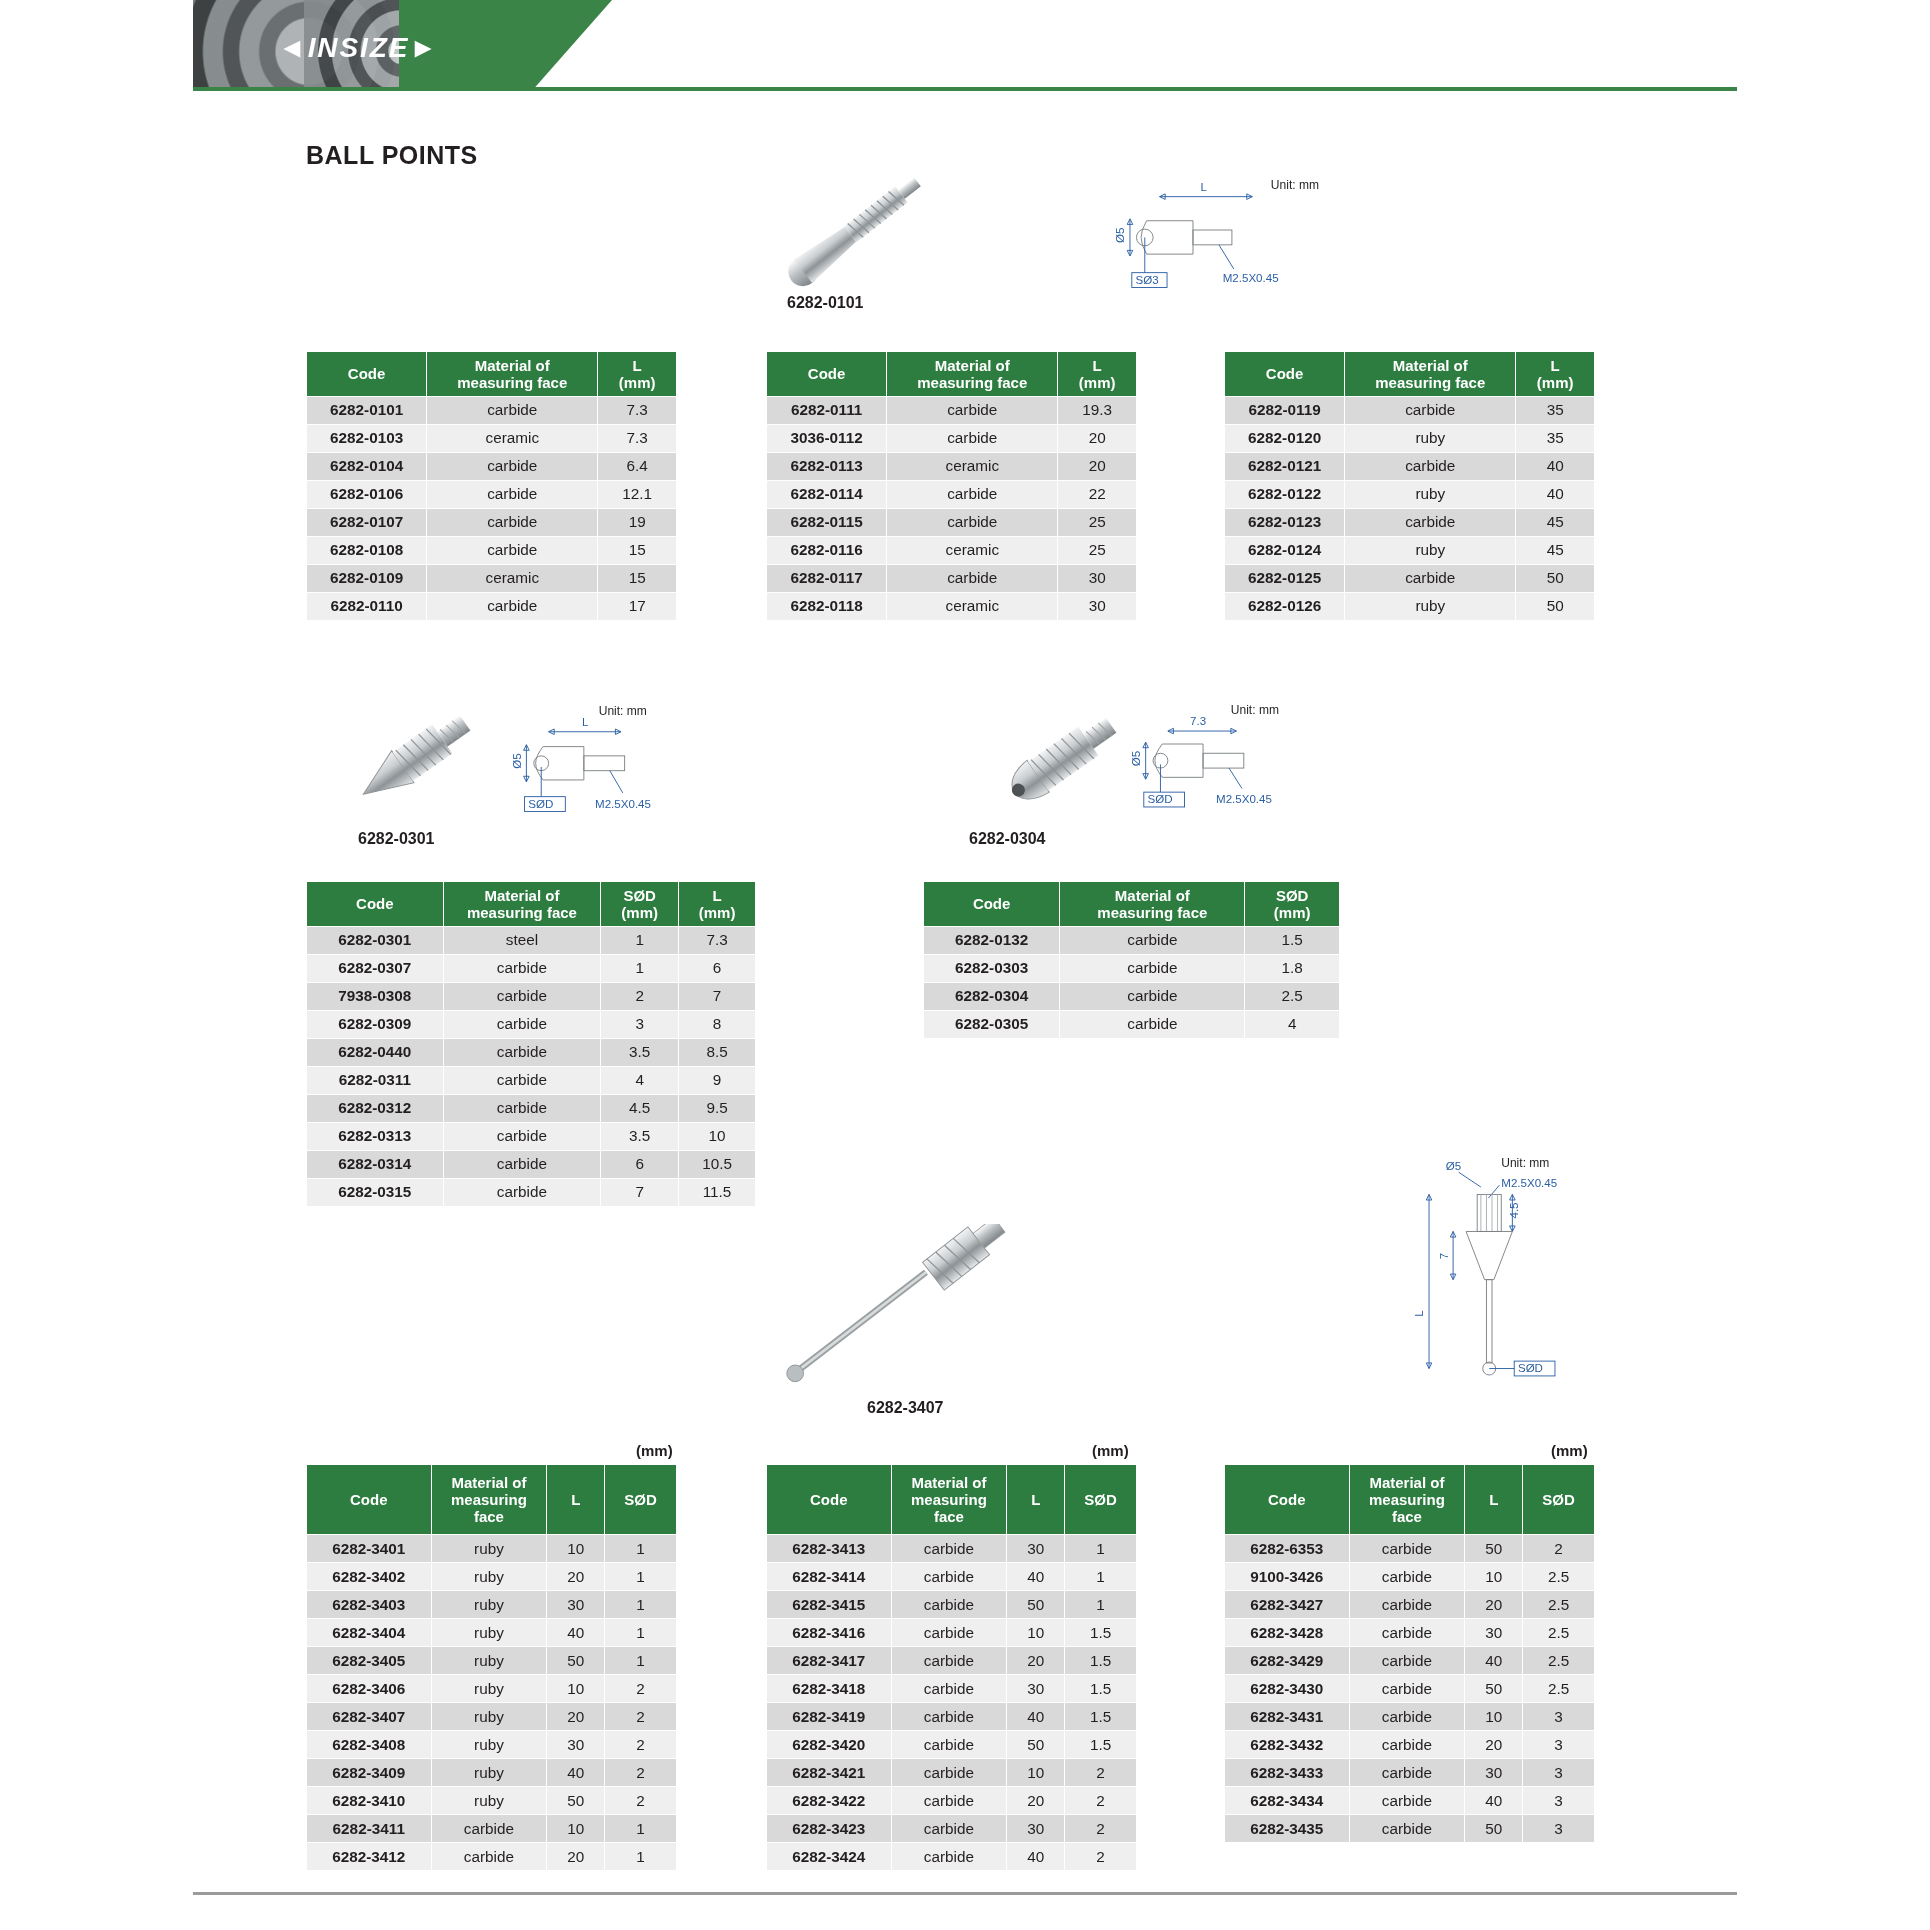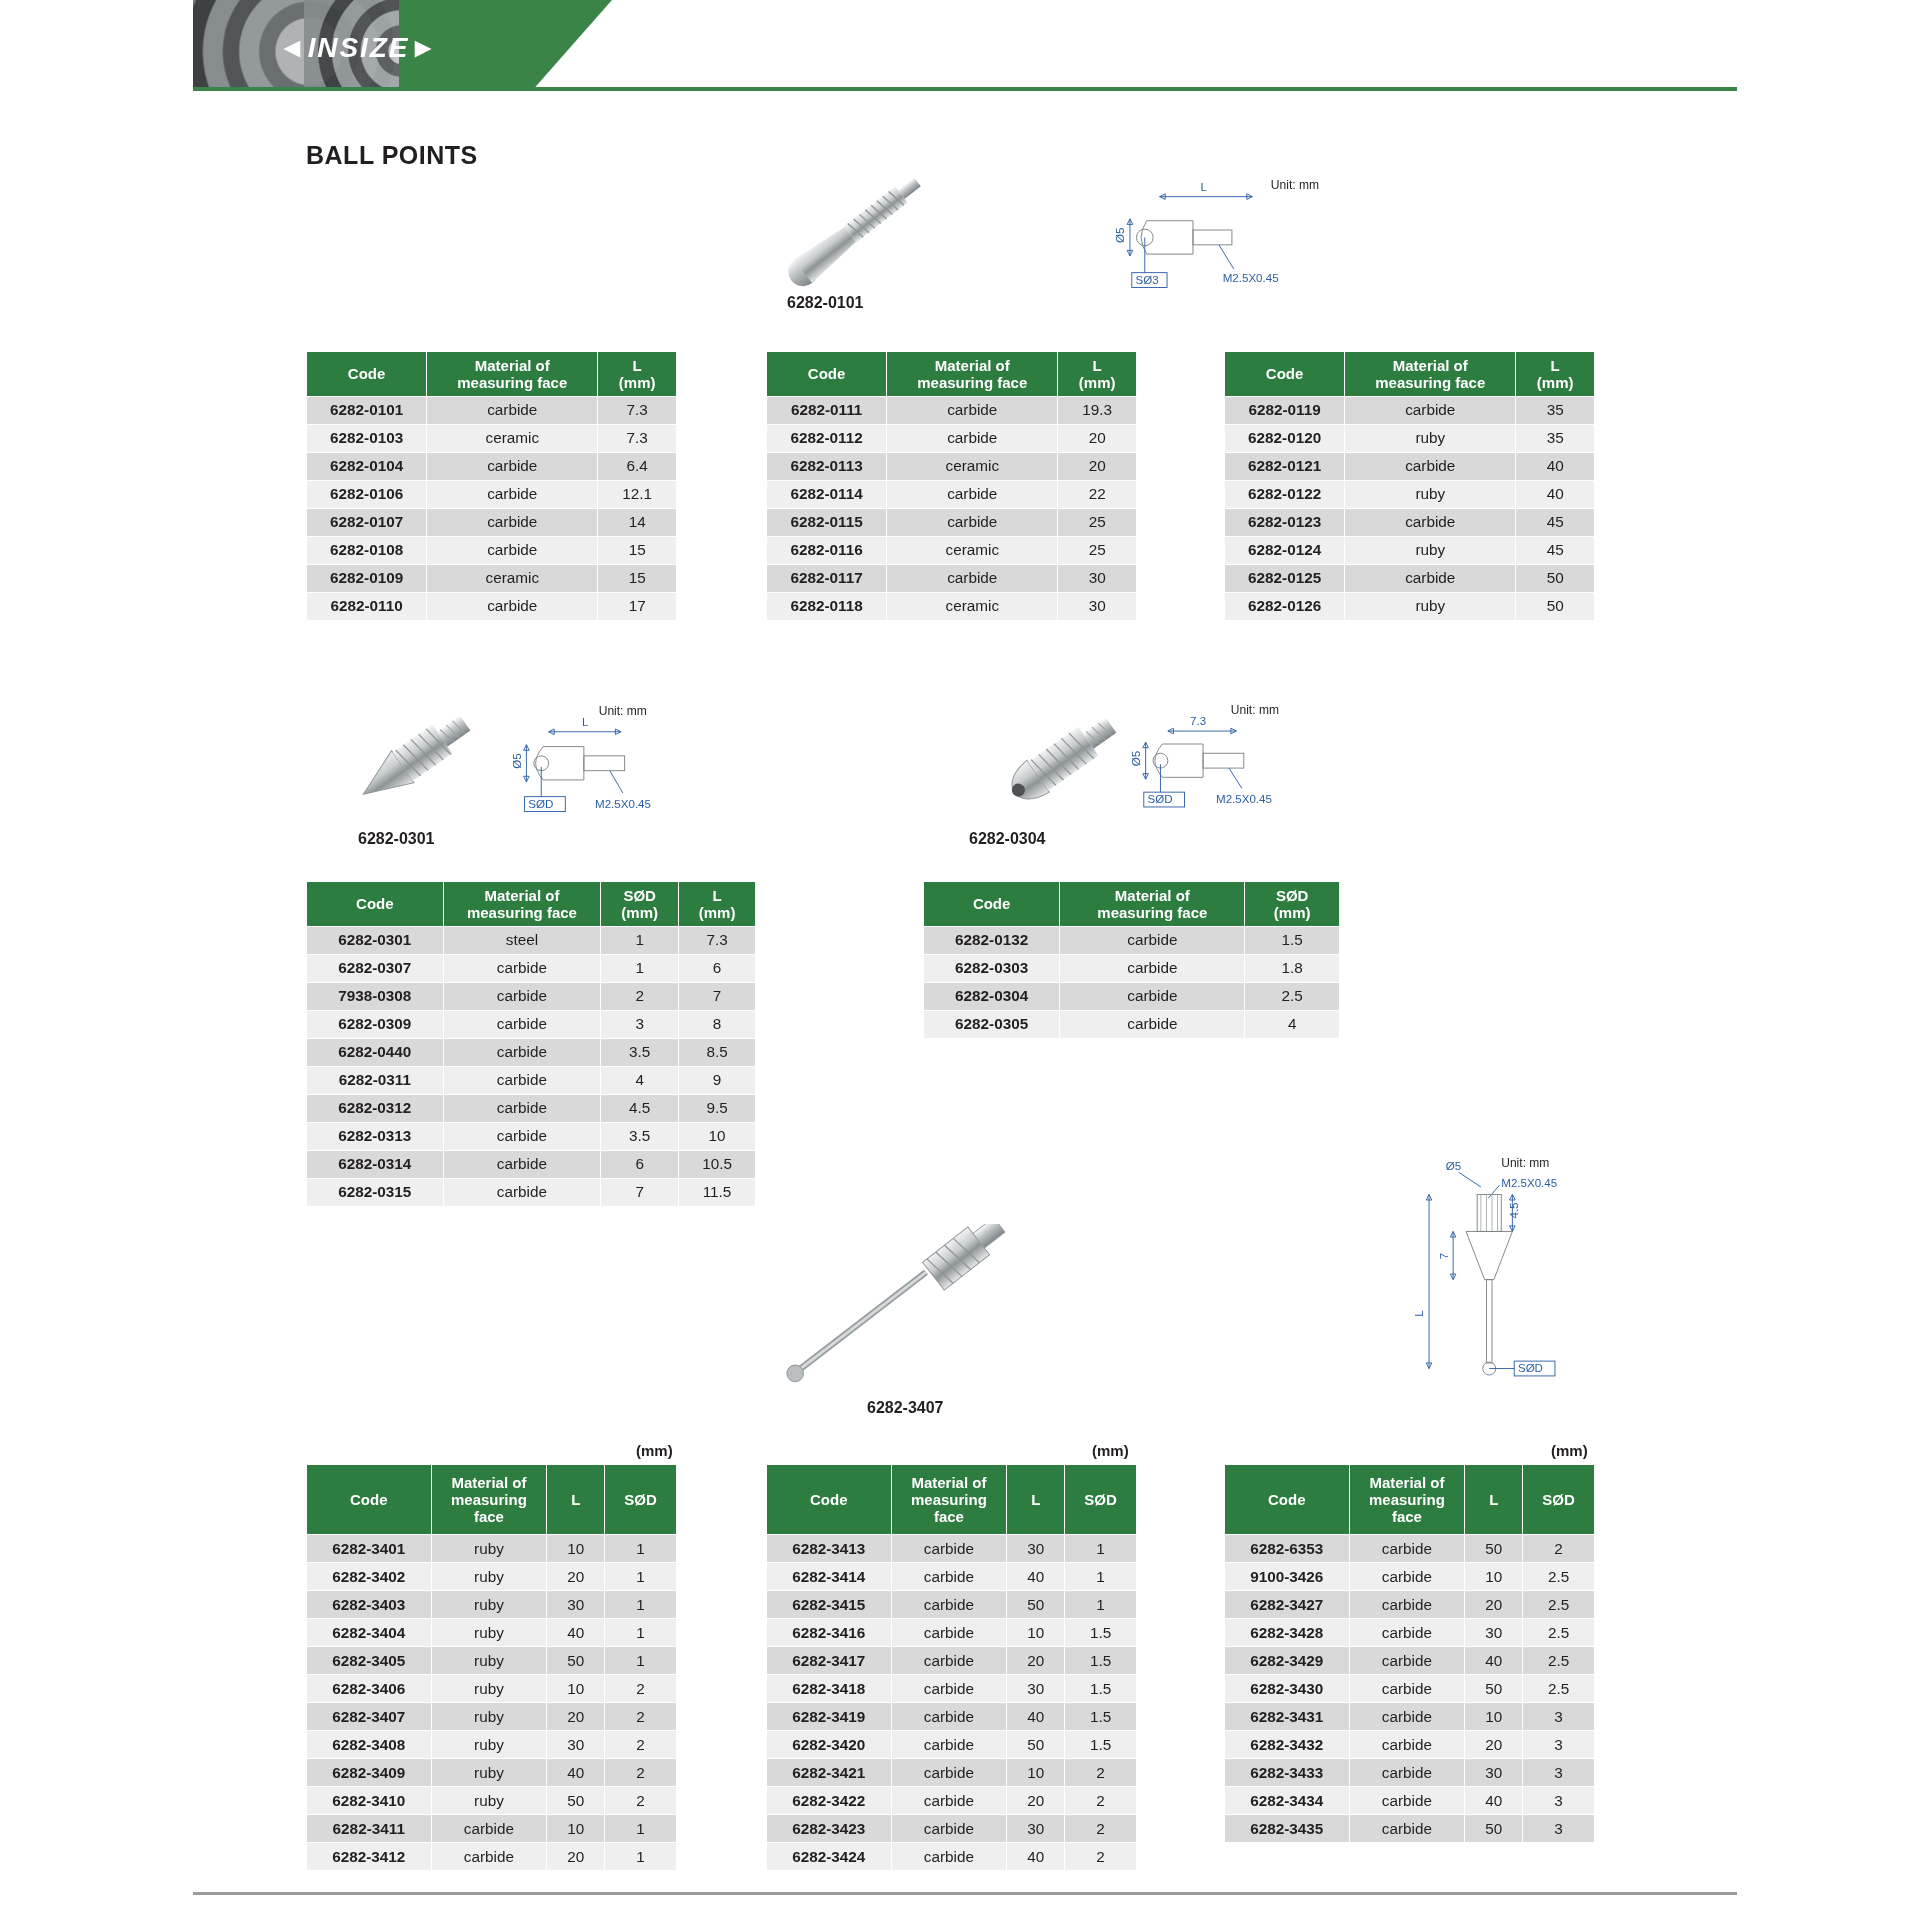--- a/index.html
+++ b/index.html
@@ -204,21 +204,21 @@
         <td>6.4</td>
       </tr>
     <tr>
         <td class="code">6282-0106</td>
         <td>carbide</td>
         <td>12.1</td>
       </tr>
     <tr>
         <td class="code">6282-0107</td>
         <td>carbide</td>
-        <td>14</td>
+        <td>19</td>
       </tr>
     <tr>
         <td class="code">6282-0108</td>
         <td>carbide</td>
         <td>15</td>
       </tr>
     <tr>
         <td class="code">6282-0109</td>
         <td>ceramic</td>
         <td>15</td>
@@ -239,21 +239,21 @@
       <th style="width:79px">L<br>(mm)</th>
     </tr>
   </thead>
   <tbody>
     <tr>
         <td class="code">6282-0111</td>
         <td>carbide</td>
         <td>19.3</td>
       </tr>
     <tr>
-        <td class="code">6282-0112</td>
+        <td class="code">3036-0112</td>
         <td>carbide</td>
         <td>20</td>
       </tr>
     <tr>
         <td class="code">6282-0113</td>
         <td>ceramic</td>
         <td>20</td>
       </tr>
     <tr>
         <td class="code">6282-0114</td>

